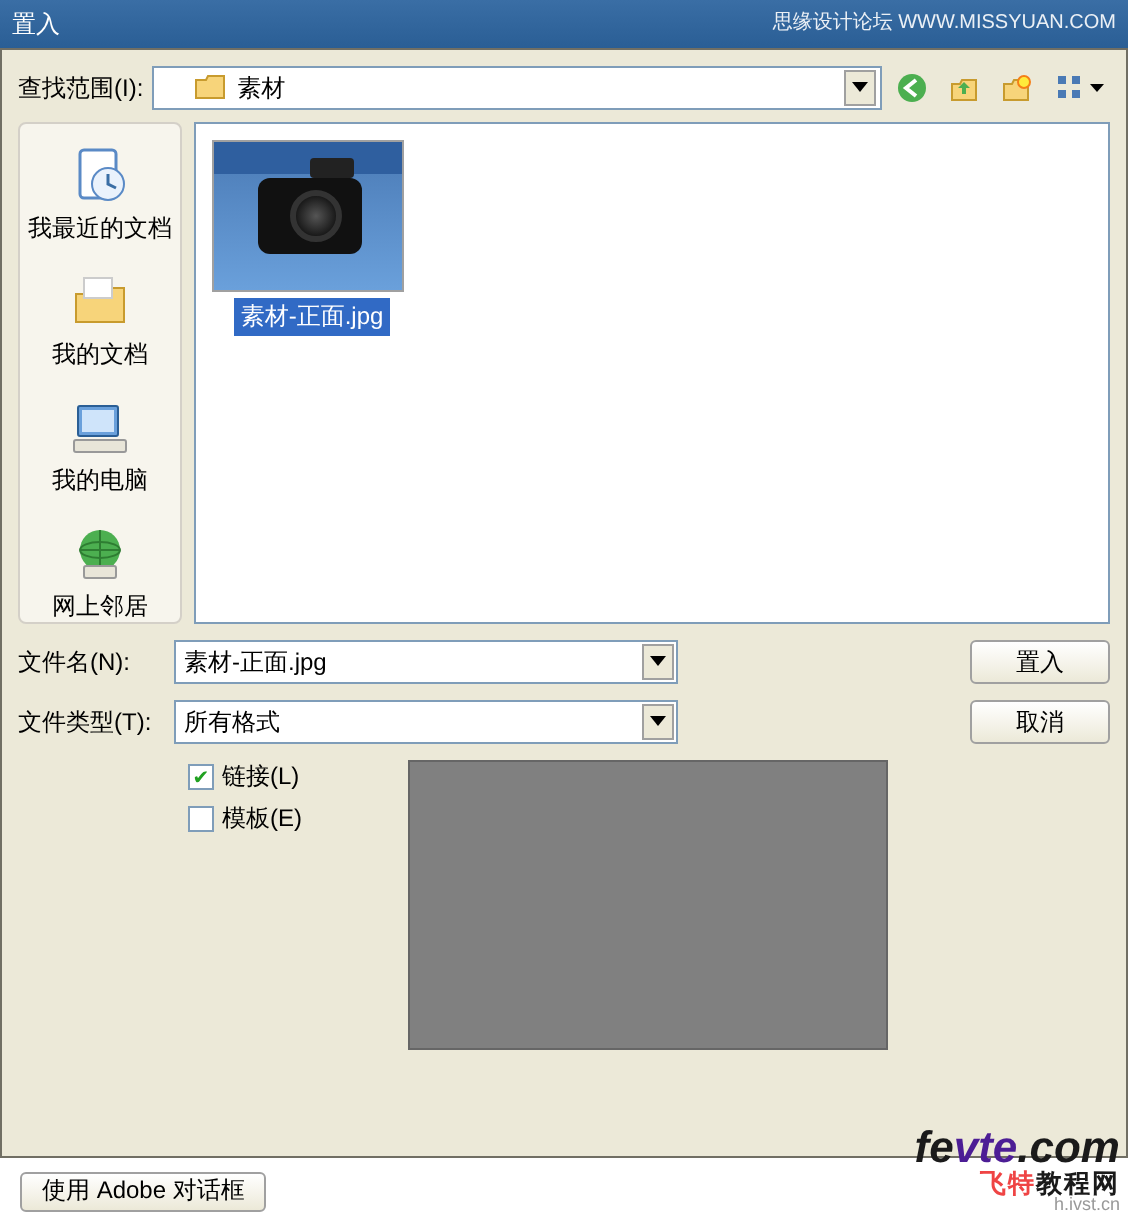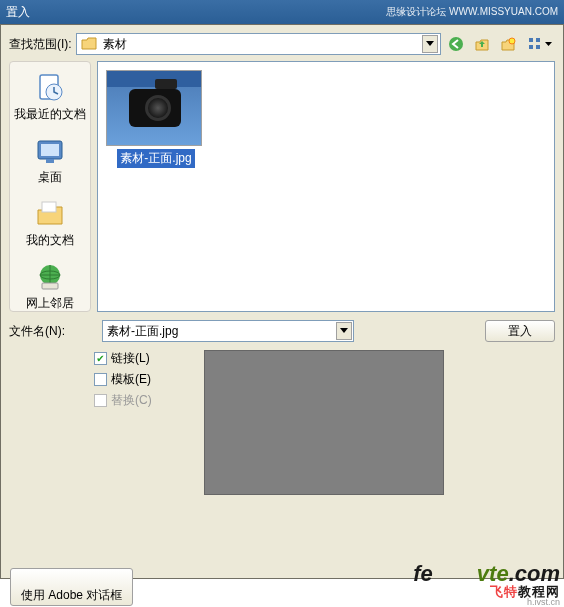--- a/index.html
+++ b/index.html
@@ -2,54 +2,54 @@
 <html><head>
 <meta charset="utf-8">
 <style>
 * { box-sizing: border-box; margin: 0; padding: 0; }
 body { font-family: "SimSun", "Microsoft YaHei", sans-serif; font-size: 12px; background: #fff; width: 564px; height: 607px; overflow: hidden; position: relative; }
 .titlebar { background: linear-gradient(#3a6ea5, #2a5e95); color: #fff; height: 24px; line-height: 24px; padding: 0 6px; display: flex; justify-content: space-between; }
 .titlebar .right { font-size: 10px; opacity: .9; margin-left: 40px; }
 .dialog { background: #ece9d8; border: 1px solid #716f64; height: 555px; position: relative; padding: 8px; }
 .row-lookin { display: flex; align-items: center; margin-bottom: 6px; gap: 4px; }
 .label { white-space: nowrap; }
-.combo { flex: 1; height: 22px; border: 1px solid #7f9db9; background: #fff; display: flex; align-items: center; padding: 0 4px; gap: 6px; position: relative; }
+.combo { flex: 1; height: 22px; border: 1px solid #7f9db9; background: #fff; display: flex; align-items: center; padding: 0 20px; gap: 6px; position: relative; }
 .combo .caret { position: absolute; right: 2px; width: 16px; height: 18px; background: #ece9d8; border: 1px solid #a0a0a0; display: flex; align-items: center; justify-content: center; }
 .folder-ico { width: 16px; height: 14px; display: inline-block; }
 .toolbar { display: flex; gap: 4px; align-items: center; }
 .tbtn { width: 22px; height: 22px; display: flex; align-items: center; justify-content: center; border: 1px solid transparent; }
 .main-area { display: flex; height: 251px; gap: 6px; }
 .sidebar { width: 82px; background: #f7f5ed; border: 1px solid #d4d0c8; border-radius: 4px; display: flex; flex-direction: column; align-items: center; padding-top: 6px; gap: 4px; }
 .sb-item { display: flex; flex-direction: column; align-items: center; gap: 2px; padding: 4px 2px; width: 100%; cursor: default; }
 .sb-item .ico { width: 32px; height: 32px; display: flex; align-items: center; justify-content: center; }
 .filepane { flex: 1; background: #fff; border: 1px solid #7f9db9; padding: 8px; position: relative; }
 .thumb { width: 100px; text-align: center; }
 .thumb-img { width: 96px; height: 76px; border: 1px solid #a0a0a0; background: linear-gradient(#4a7ab5, #6aa0db); position: relative; overflow: hidden; }
 .thumb-img .cam { position: absolute; left: 22px; top: 18px; width: 52px; height: 38px; background: #111; border-radius: 6px; }
 .thumb-img .lens { position: absolute; left: 38px; top: 24px; width: 26px; height: 26px; background: radial-gradient(#555,#000); border-radius: 50%; border: 3px solid #333; }
 .thumb-img .flash { position: absolute; left: 48px; top: 8px; width: 22px; height: 10px; background: #222; border-radius: 2px; }
 .thumb-img .band { position: absolute; top: 0; left: 0; right: 0; height: 16px; background: #2f5f9f; }
 .thumb-label { background: #316ac5; color: #fff; padding: 1px 3px; margin-top: 3px; display: inline-block; }
 .lower { margin-top: 8px; }
-.field-row { display: flex; align-items: center; margin: 4px 0 8px; gap: 18px; }
+.field-row { display: flex; align-items: center; margin: 4px 0 8px; gap: 3px; }
 .field-label { width: 75px; }
 .field-combo { width: 252px; height: 22px; border: 1px solid #7f9db9; background: #fff; display: flex; align-items: center; padding: 0 4px; position: relative; }
 .field-combo .caret { position: absolute; right: 1px; top: 1px; width: 16px; height: 18px; background: #ece9d8; border: 1px solid #a0a0a0; display: flex; align-items: center; justify-content: center; }
 .action-btn { width: 70px; height: 22px; margin-left: auto; border: 1px solid #a0a0a0; border-radius: 3px; background: linear-gradient(#fff,#ece9d8); text-align: center; line-height: 20px; }
 .check-area { display: flex; gap: 10px; margin-top: 4px; }
 .check-col { display: flex; flex-direction: column; gap: 4px; padding-left: 0; width: 90px; }
 .chk { display: flex; align-items: center; gap: 4px; }
 .chkbox { width: 13px; height: 13px; border: 1px solid #7f9db9; background: #fff; display: inline-flex; align-items: center; justify-content: center; font-size: 10px; color: #21a121; }
 .chk.disabled { color: #999; }
 .chk.disabled .chkbox { border-color: #bbb; }
 .preview { width: 240px; height: 145px; background: #808080; border: 1px solid #666; margin-left: 10px; }
-.bottom-link { position: absolute; left: 10px; bottom: 1px; height: 20px; border: 1px solid #a0a0a0; border-radius: 3px; background: linear-gradient(#fff,#ece9d8); padding: 18px 10px; }
+.bottom-link { position: absolute; left: 10px; bottom: 1px; height: 20px; border: 1px solid #a0a0a0; border-radius: 3px; background: linear-gradient(#fff,#ece9d8); padding: 0 10px; }
 .watermark { position: absolute; right: 4px; bottom: 0; text-align: right; line-height: 1; }
 .watermark .main { font-size: 22px; font-weight: bold; font-style: italic; color: #1a1a1a; }
-.watermark .red { color: #4d7c0f; margin-left: 44px; }
+.watermark .red { color: #4c1d95; }
 .watermark .sub { font-size: 13px; color: #1a1a1a; font-weight: bold; letter-spacing: 1px; }
 .watermark .sub .r { color: #ef4444; }
 .watermark .url { font-size: 9px; color: #999; }
 svg { display: block; }
 </style>
 </head>
 <body>
 
 <div class="titlebar">
   <span>置入</span>
@@ -114,35 +114,35 @@
               <rect x="6" y="3" width="18" height="24" rx="2" fill="#fff" stroke="#5a8ac6" stroke-width="1.5"></rect>
               <circle cx="20" cy="20" r="8" fill="#eaf2fc" stroke="#5a8ac6"></circle>
               <path d="M20 15 L20 20 L24 22" stroke="#3a6ea5" stroke-width="1.5" fill="none"></path>
             </svg>
           </span>
         <span>我最近的文档</span>
       </div>
       <div class="sb-item">
         <span class="ico">
             <svg width="32" height="32">
-              <rect x="4" y="6" width="24" height="18" rx="2" fill="#5a8ac6" stroke="#2a5e95"></rect>
-              <rect x="7" y="9" width="18" height="12" fill="#cfe4fa"></rect>
-              <rect x="12" y="24" width="8" height="4" fill="#5a8ac6"></rect>
-            </svg>
-          </span>
-        <span>桌面</span>
-      </div>
-      <div class="sb-item">
-        <span class="ico">
-            <svg width="32" height="32">
               <path d="M4 12 L14 12 L16 9 L28 9 L28 26 L4 26 Z" fill="#f7d47a" stroke="#c89b2e"></path>
               <rect x="8" y="4" width="14" height="10" fill="#fff" stroke="#ccc"></rect>
             </svg>
           </span>
         <span>我的文档</span>
+      </div>
+      <div class="sb-item">
+        <span class="ico">
+            <svg width="32" height="32">
+              <rect x="5" y="5" width="20" height="15" rx="1" fill="#6aa0db" stroke="#2a5e95"></rect>
+              <rect x="7" y="7" width="16" height="11" fill="#cfe4fa"></rect>
+              <rect x="3" y="22" width="26" height="6" rx="1" fill="#e8e5d8" stroke="#999"></rect>
+            </svg>
+          </span>
+        <span>我的电脑</span>
       </div>
       <div class="sb-item">
         <span class="ico">
             <svg width="32" height="32">
               <circle cx="16" cy="14" r="10" fill="#4caf50"></circle>
               <ellipse cx="16" cy="14" rx="10" ry="4" fill="none" stroke="#2e7d32"></ellipse>
               <path d="M16 4 L16 24 M6 14 L26 14" stroke="#2e7d32"></path>
               <rect x="8" y="22" width="16" height="6" rx="1" fill="#e8e5d8" stroke="#999"></rect>
             </svg>
           </span>
@@ -168,36 +168,44 @@
       <span class="field-label">文件名(N):</span>
       <div class="field-combo">
         <span>素材-正面.jpg</span>
         <span class="caret">
             <svg width="8" height="6">
               <path d="M0 0 L8 0 L4 5 Z" fill="#000"></path>
             </svg>
           </span>
       </div>
       <div class="action-btn">置入</div>
+    </div>
+    <div class="field-row">
+      <span class="field-label">文件类型(T):</span>
+      <div class="field-combo">
+        <span>所有格式</span>
+        <span class="caret">
+            <svg width="8" height="6">
+              <path d="M0 0 L8 0 L4 5 Z" fill="#000"></path>
+            </svg>
+          </span>
+      </div>
+      <div class="action-btn">取消</div>
     </div>
 
     <div class="check-area" style="padding-left:85px;">
       <div class="check-col">
         <label class="chk">
           <span class="chkbox">✔</span>
           <span>链接(L)</span>
         </label>
         <label class="chk">
           <span class="chkbox"></span>
           <span>模板(E)</span>
         </label>
-        <label class="chk disabled">
-          <span class="chkbox"></span>
-          <span>替换(C)</span>
-        </label>
       </div>
       <div class="preview"></div>
     </div>
   </div>
 
 </div>
 
 <div class="bottom-link">使用 Adobe 对话框</div>
 
 <div class="watermark">

